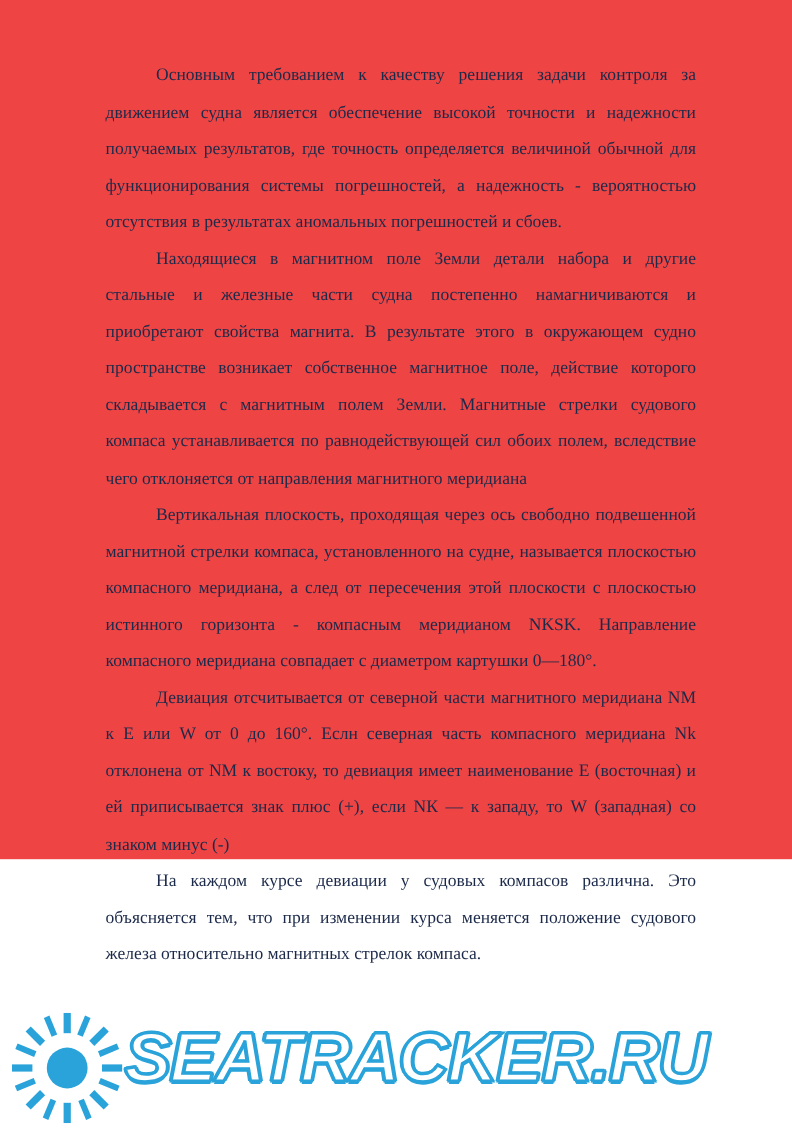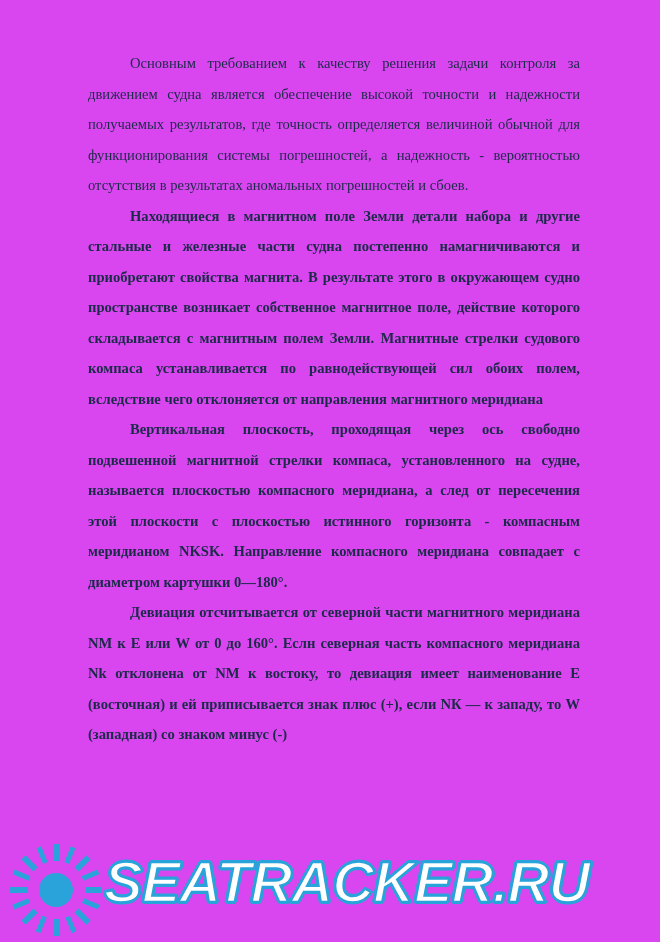--- a/index.html
+++ b/index.html
@@ -12,42 +12,41 @@
     background: #ffffff;
     font-family: "Liberation Serif", serif;
     position: relative;
     overflow: hidden;
   }
   .page {
     position: absolute;
     left: 0;
     top: 0;
     width: 660px;
-    height: 942px;
-    background: #d946ef;
+    height: 716px;
+    background: #ef4444;
   }
   .content {
     position: absolute;
     left: 88px;
     top: 48px;
     width: 492px;
   }
   p.para {
     margin: 0 0 0 0;
     text-align: justify;
     text-indent: 42px;
     font-size: 14.6px;
     line-height: 30.5px;
     color: #1c2a4a;
     font-family: "Liberation Serif", serif;
     hyphens: none;
   }
   p.para + p.para {
     margin-top: 0px;
-    font-weight: bold;
   }
   .page-number {
     position: absolute;
     right: 78px;
     top: 884px;
     font-size: 13px;
     color: #3a3a3a;
     font-family: "Liberation Serif", serif;
   }
   
@@ -86,20 +85,21 @@
 </head>
 <body>
 
 <div class="page">
 
   <div class="content">
     <p class="para">Основным требованием к качеству решения задачи контроля за движением судна является обеспечение высокой точности и надежности получаемых результатов, где точность определяется величиной обычной для функционирования системы погрешностей, а надежность - вероятностью отсутствия в результатах аномальных погрешностей и сбоев.</p>
     <p class="para">Находящиеся в магнитном поле Земли детали набора и другие стальные и железные части судна постепенно намагничиваются и приобретают свойства магнита. В результате этого в окружающем судно пространстве возникает собственное магнитное поле, действие которого складывается с магнитным полем Земли. Магнитные стрелки судового компаса устанавливается по равнодействующей сил обоих полем, вследствие чего отклоняется от направления магнитного меридиана</p>
     <p class="para">Вертикальная плоскость, проходящая через ось свободно подвешенной магнитной стрелки компаса, установленного на судне, называется плоскостью компасного меридиана, а след от пересечения этой плоскости с плоскостью истинного горизонта - компасным меридианом NKSK. Направление компасного меридиана совпадает с диаметром картушки 0—180°.</p>
     <p class="para">Девиация отсчитывается от северной части магнитного меридиана NM к Е или W от 0 до 160°. Еслн северная часть компасного меридиана Nk отклонена от NM к востоку, то девиация имеет наименование Е (восточная) и ей приписывается знак плюс (+), если NК — к западу, то W (западная) со знаком минус (-)</p>
+    <p class="para">На каждом курсе девиации у судовых компасов различна. Это объясняется тем, что при изменении курса меняется положение судового железа относительно магнитных стрелок компаса.</p>
   </div>
 
   <div class="page-number">2</div>
 
   <div class="watermark">
     <div class="wm-sun">
       <svg width="92" height="92" viewBox="0 0 92 92" aria-hidden="true">
         <g fill="#29a3d9">
           <circle cx="46" cy="46" r="17"></circle>
           <g>

